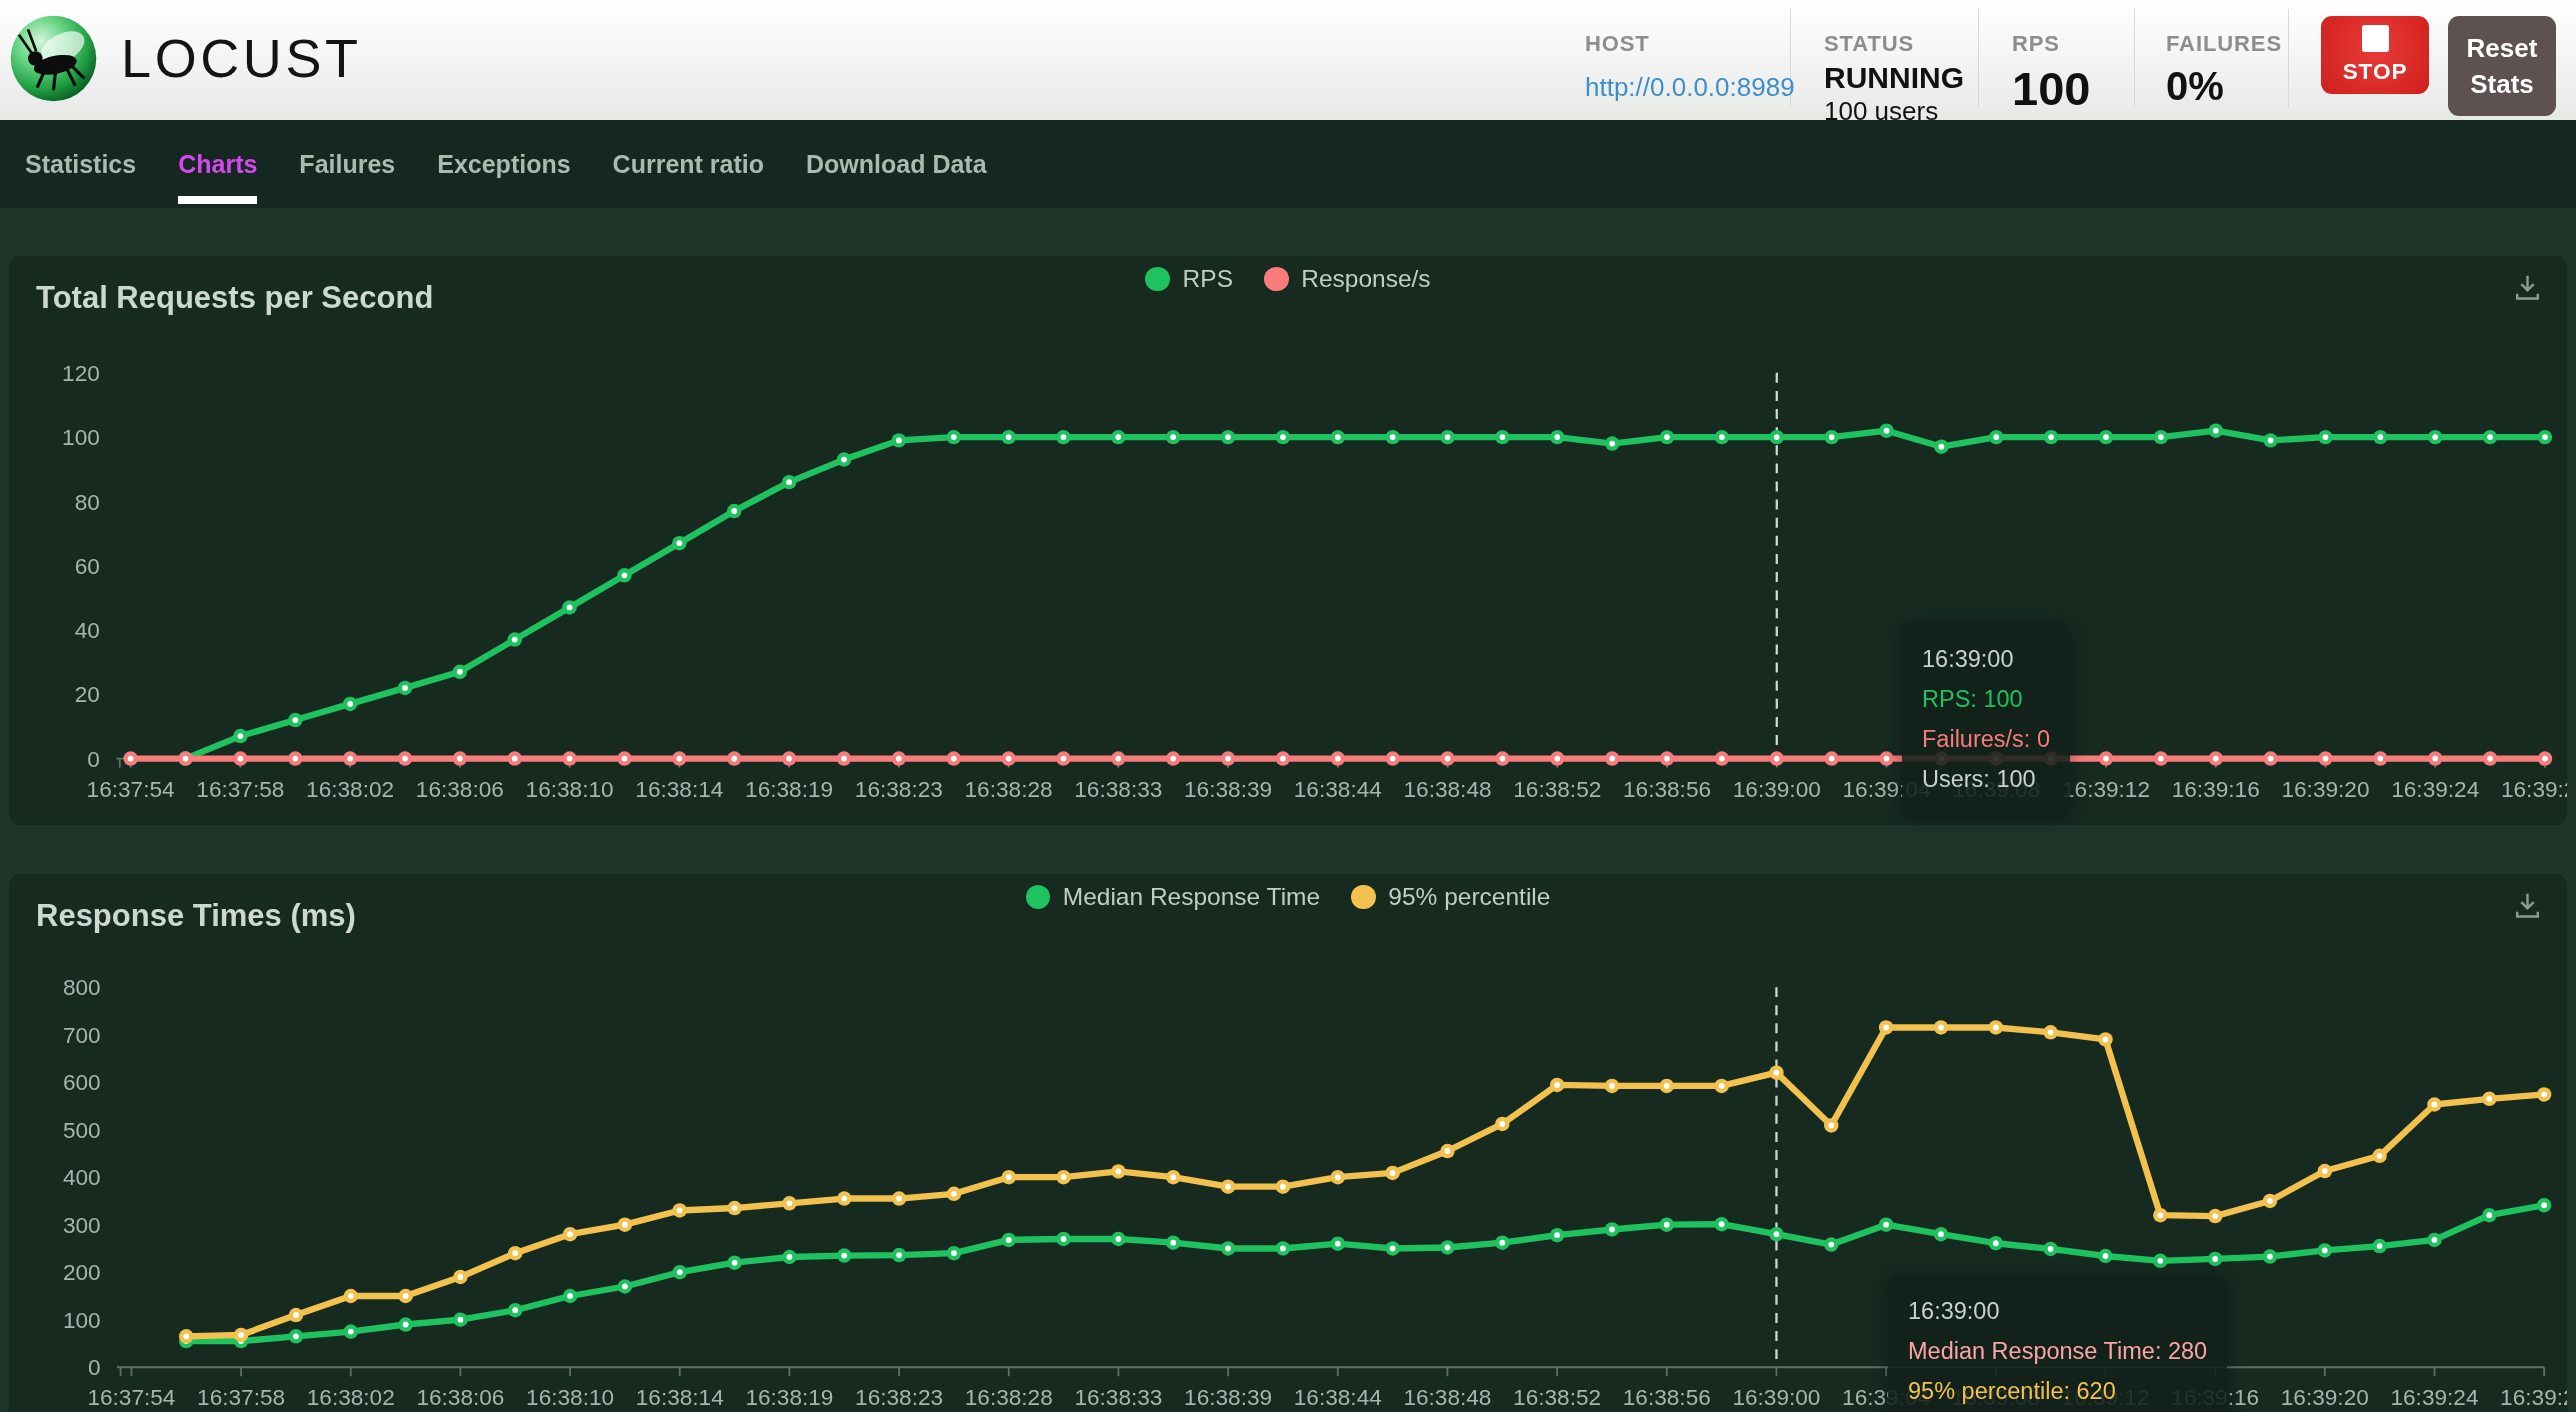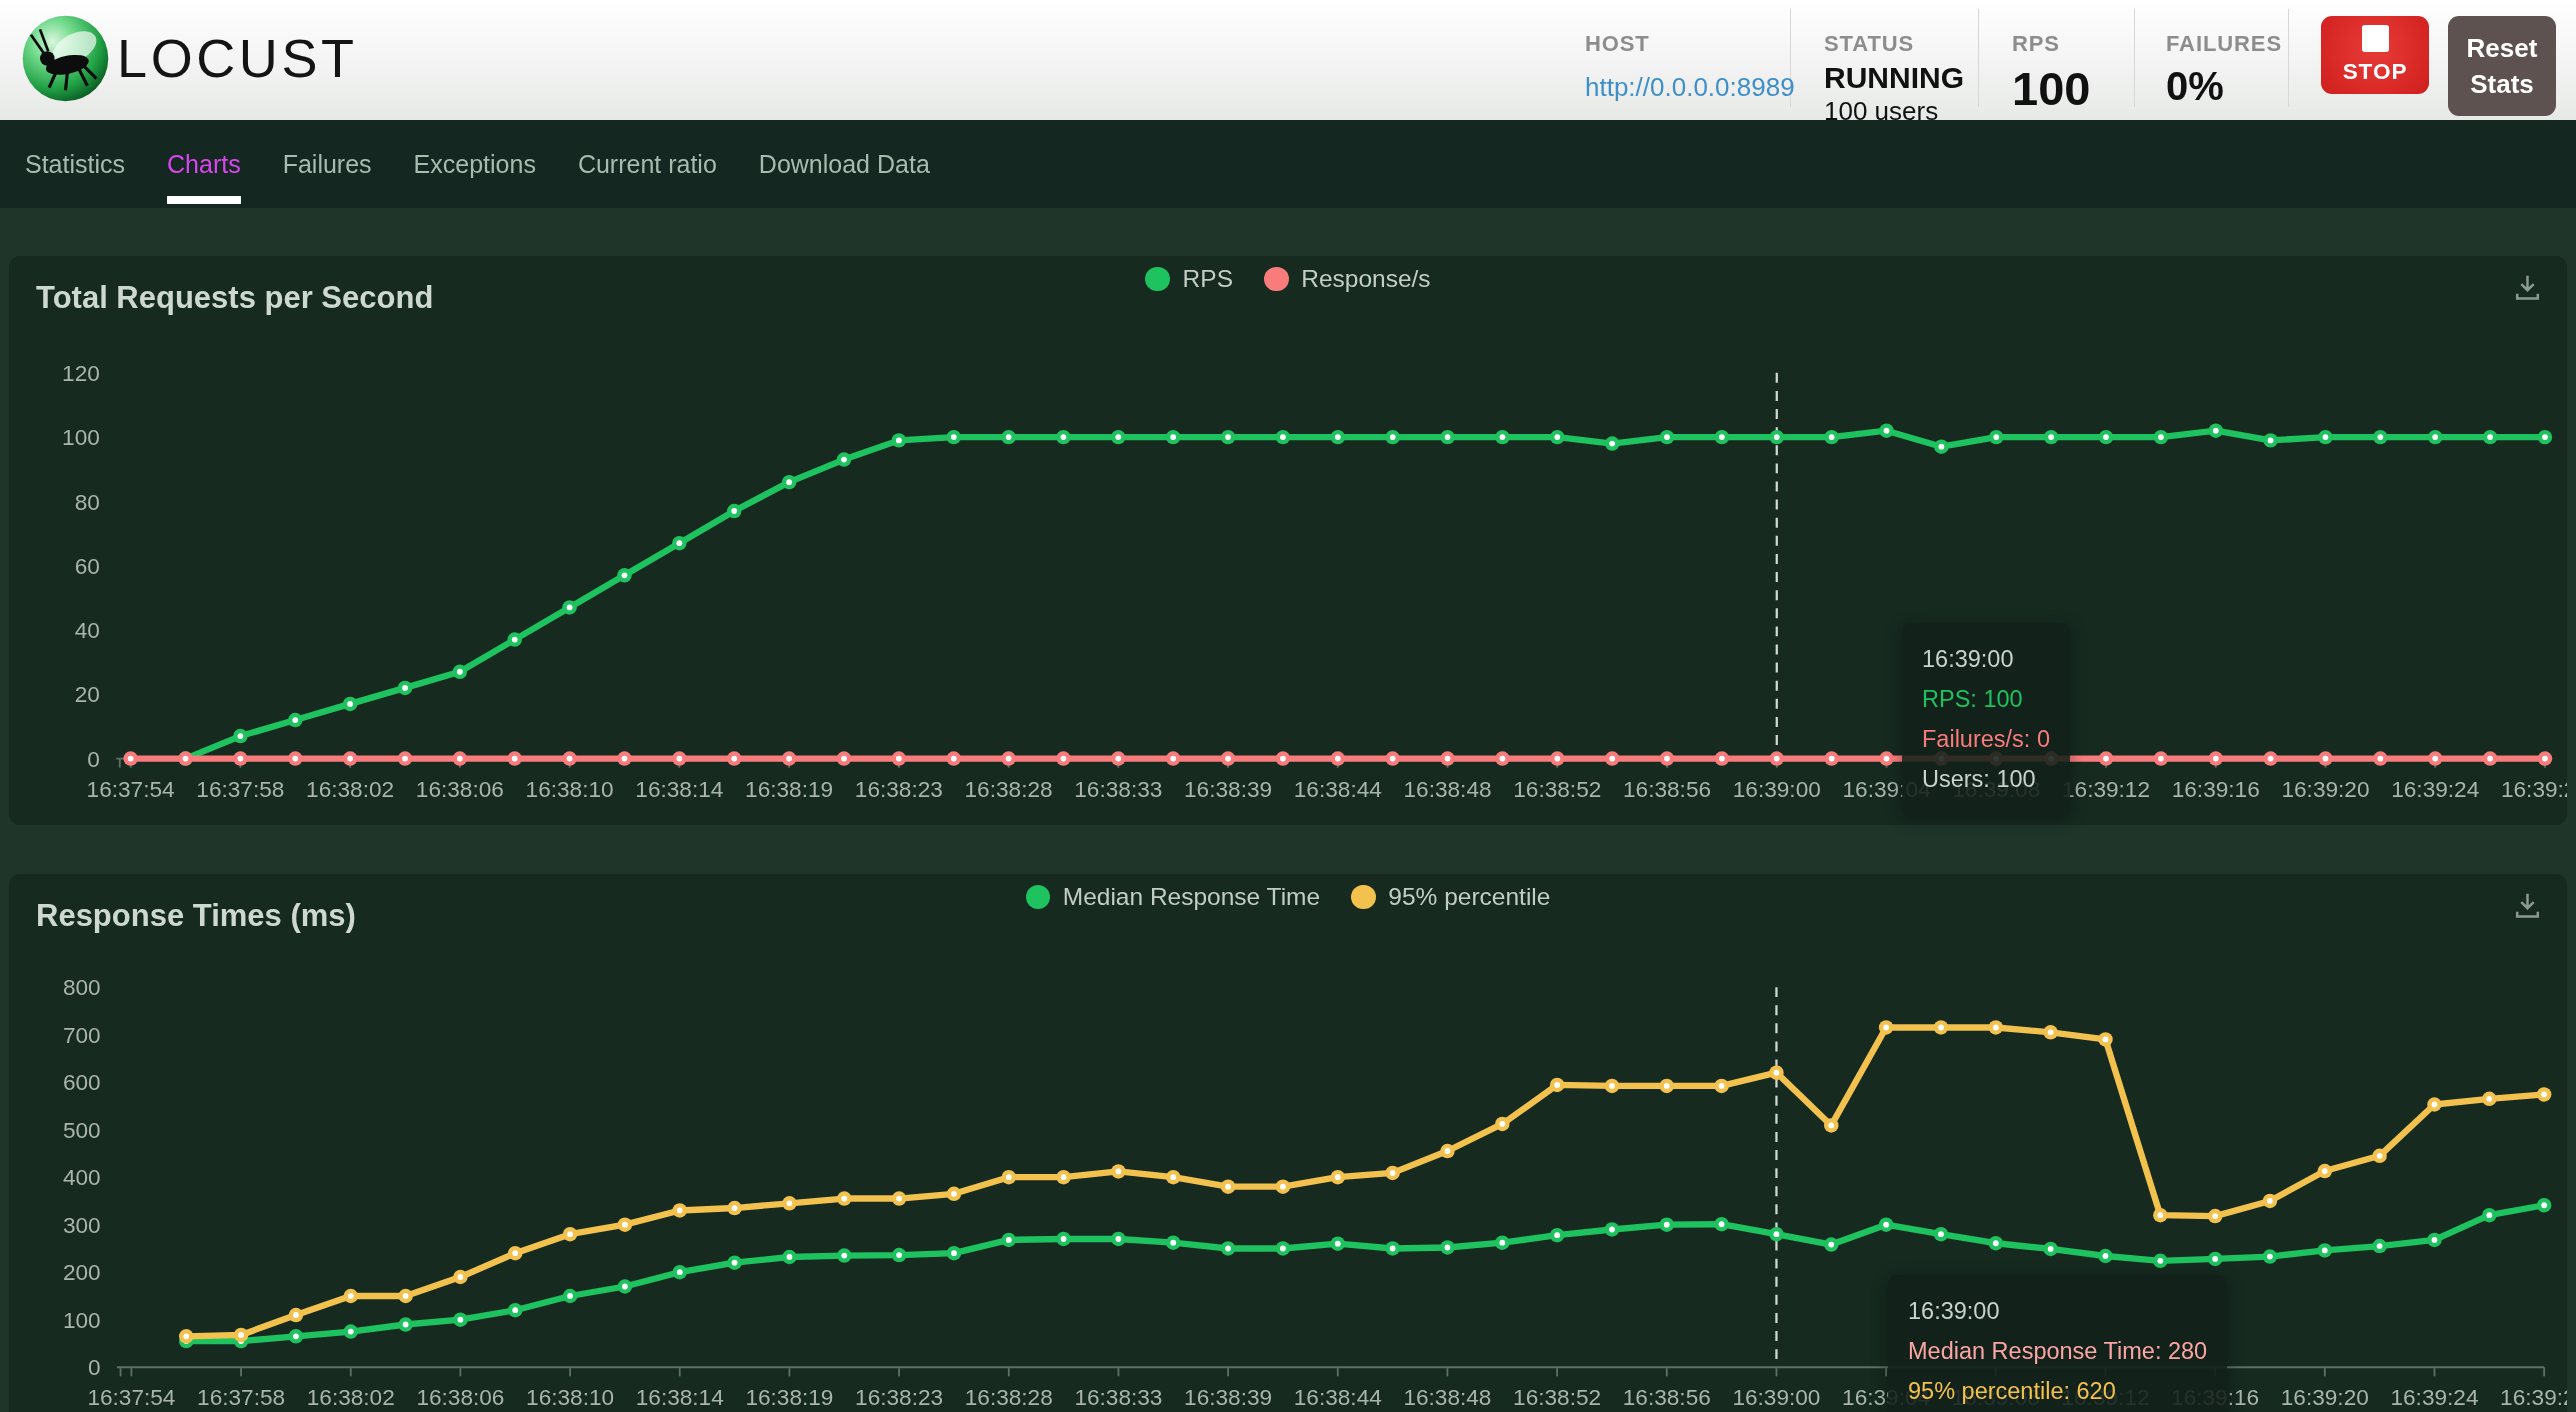--- a/index.html
+++ b/index.html
@@ -2,21 +2,21 @@
 <html style="font-size:14.5px"><head>
 <meta charset="utf-8">
 <style>
   * { margin:0; padding:0; box-sizing:border-box; }
   html,body { width:2576px; height:1413px; overflow:hidden;
     font-family:"Liberation Sans","DejaVu Sans",sans-serif; background:#1f352a; }
 
   
   .header { position:absolute; left:0; top:0; width:2576px; height:120px;
     background:linear-gradient(#ffffff,#e7e9e7); }
-  .logo { position:absolute; left:20px; top:12.7px; display:flex; align-items:center; gap:6px; }
+  .logo { position:absolute; left:8px; top:12.7px; display:flex; align-items:center; gap:22px; }
   .logo-text { font-size:54px; font-weight:300; letter-spacing:3.6px; color:#141414; }
   .hstats { position:absolute; left:1567px; top:0; height:120px; display:flex; }
   .hcol { padding:22px 0 0 18px; border-right:0.9px solid #d7d7d7; height:98px; margin-top:9px; }
   .hcol.c1 { width:224px; }
   .hcol.c2 { width:188px; padding-left:33px; }
   .hcol.c3 { width:156px; padding-left:33px; }
   .hcol.c4 { width:154px; padding-left:31px; }
   .hlabel { font-size:22px; font-weight:bold; color:#8d8d8d; letter-spacing:0.9px; }
   .hlink { font-size:26px; color:#3e8fc9; margin-top:15px; cursor:pointer; }
   .hbig  { font-size:30px; font-weight:bold; color:#111; margin-top:3.6px; }
@@ -30,21 +30,21 @@
   .btn-stop span { font-size:22.6px; font-weight:bold; letter-spacing:0.9px;
     font-family:"Liberation Sans","DejaVu Sans",sans-serif; }
   .btn-reset { position:absolute; left:2448px; top:16.3px; width:108px; height:100px;
     background:#5d5250; border:none; border-radius:11px; color:#fff; font-weight:bold;
     font-size:26px; line-height:1.4; cursor:pointer;
     font-family:"Liberation Sans","DejaVu Sans",sans-serif; }
 
   
   .nav { position:absolute; left:0; top:120px; width:2576px; height:88px; background:#142720;
     display:flex; align-items:center; padding-left:25px; gap:42px; }
-  .tab { position:relative; font-size:25px; font-weight:normal; color:#a9baaf; cursor:pointer;
+  .tab { position:relative; font-size:25px; font-weight:bold; color:#a9baaf; cursor:pointer;
     height:88px; display:flex; align-items:center; }
   .tab.active { color:#d946ef; }
   .tab.active::after { content:""; position:absolute; left:0; right:0; bottom:4.5px; height:7.2px; background:#ffffff; }
 
   
   .panel { position:absolute; left:9px; width:2558px; background:#162a20; border-radius:11px; }
   .chart-title { position:absolute; left:27px; top:23.5px; font-size:31px; font-weight:bold; color:#ccd8d0; }
   .legend { position:absolute; left:0; top:9px; width:100%; display:flex; justify-content:center; gap:31px; }
   .legend-item { display:flex; align-items:center; gap:12.7px; cursor:pointer; }
   .legend-marker { width:24.5px; height:24.5px; border-radius:50%; display:inline-block; }

